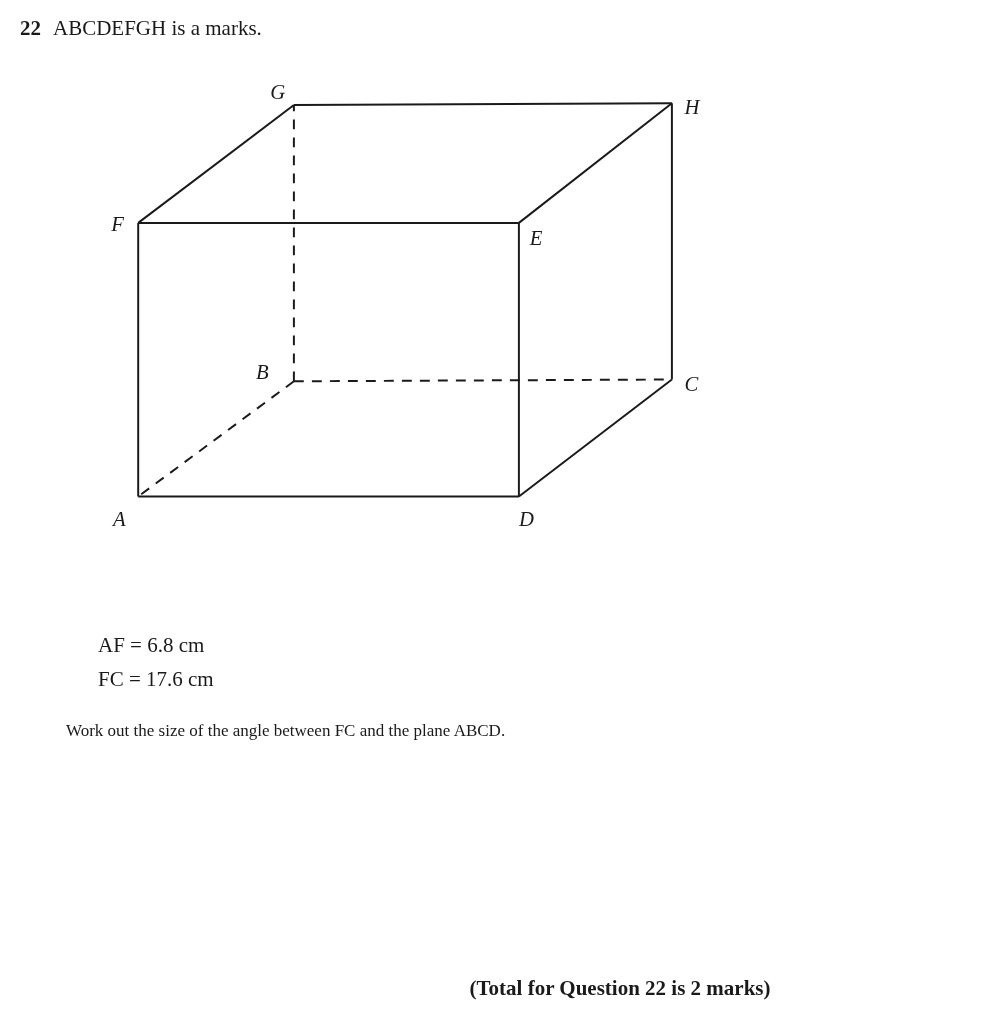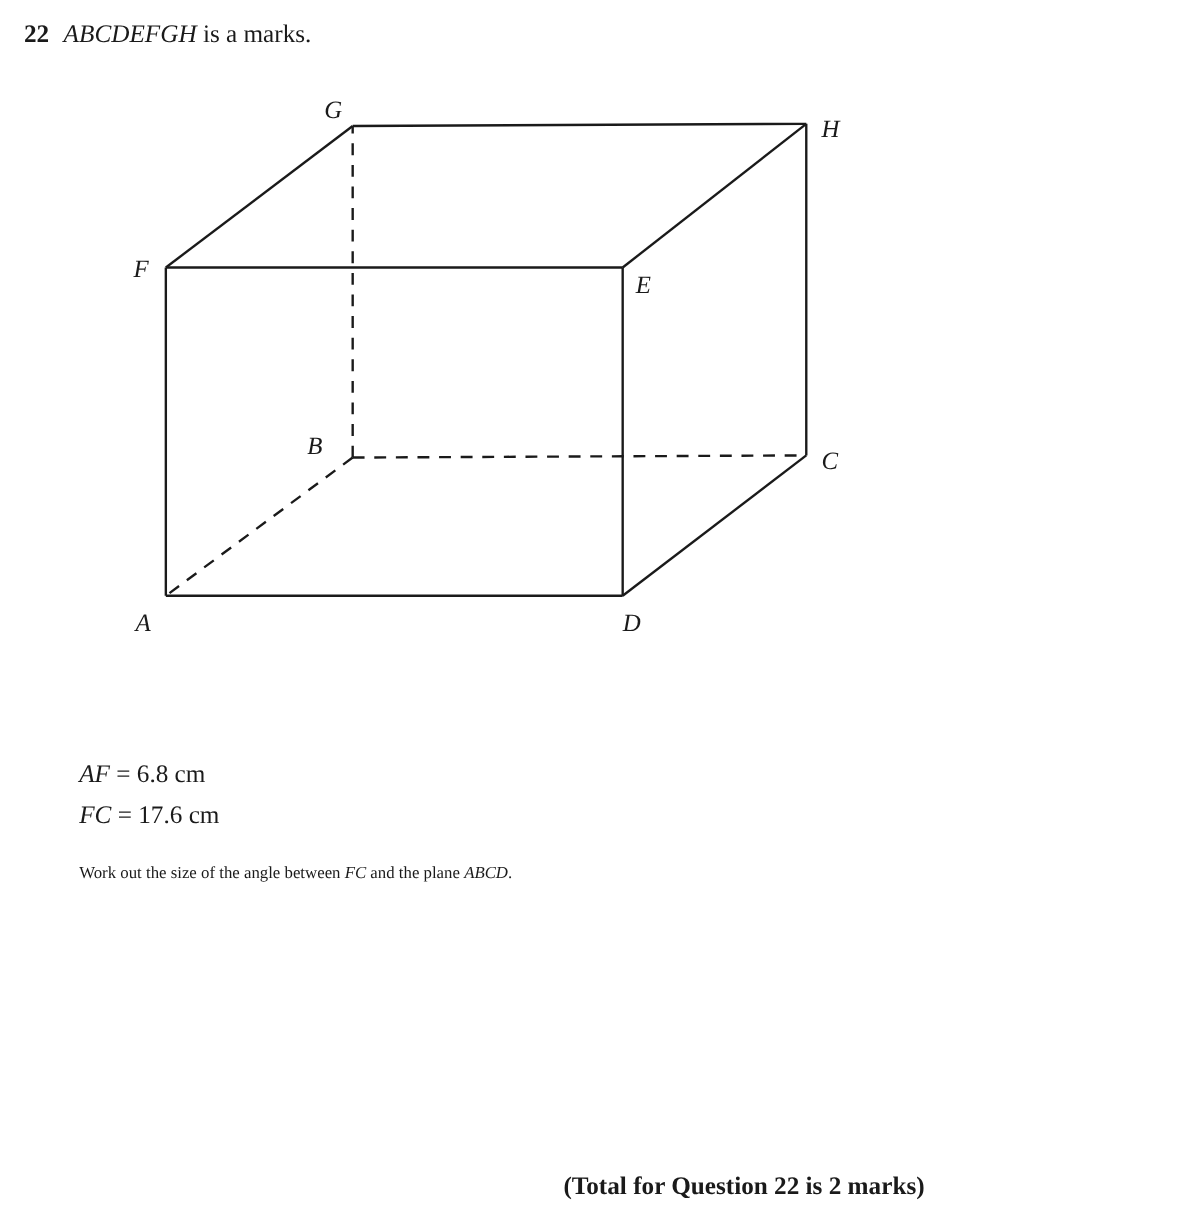--- a/index.html
+++ b/index.html
@@ -28,21 +28,21 @@
     display: flex;
     align-items: baseline;
     font-size: 21px;
     line-height: 1.2;
     white-space: nowrap;
   }
   .qnum {
     font-weight: bold;
     margin-right: 12px;
   }
-  .ital { font-style: italic; }
+  .ital { }
 
   
   .diagram {
     position: absolute;
     left: 0;
     top: 60px;
     width: 1000px;
     height: 540px;
   }
   .diagram svg {
@@ -57,28 +57,28 @@
 
   
   .givens {
     position: absolute;
     left: 66px;
     top: 628px;
     font-size: 21px;
     line-height: 34px;
     white-space: nowrap;
   }
-  .givens .row { display: block; }
+  .givens .row { display: block; margin-left: 32px; }
 
   
   .instruction {
     position: absolute;
     left: 66px;
     top: 720px;
-    font-size: 14px;
+    font-size: 17px;
     line-height: 1.3;
     white-space: nowrap;
   }
 
   
   .answer-area {
     position: absolute;
     left: 0;
     top: 890px;
     width: 1000px;

